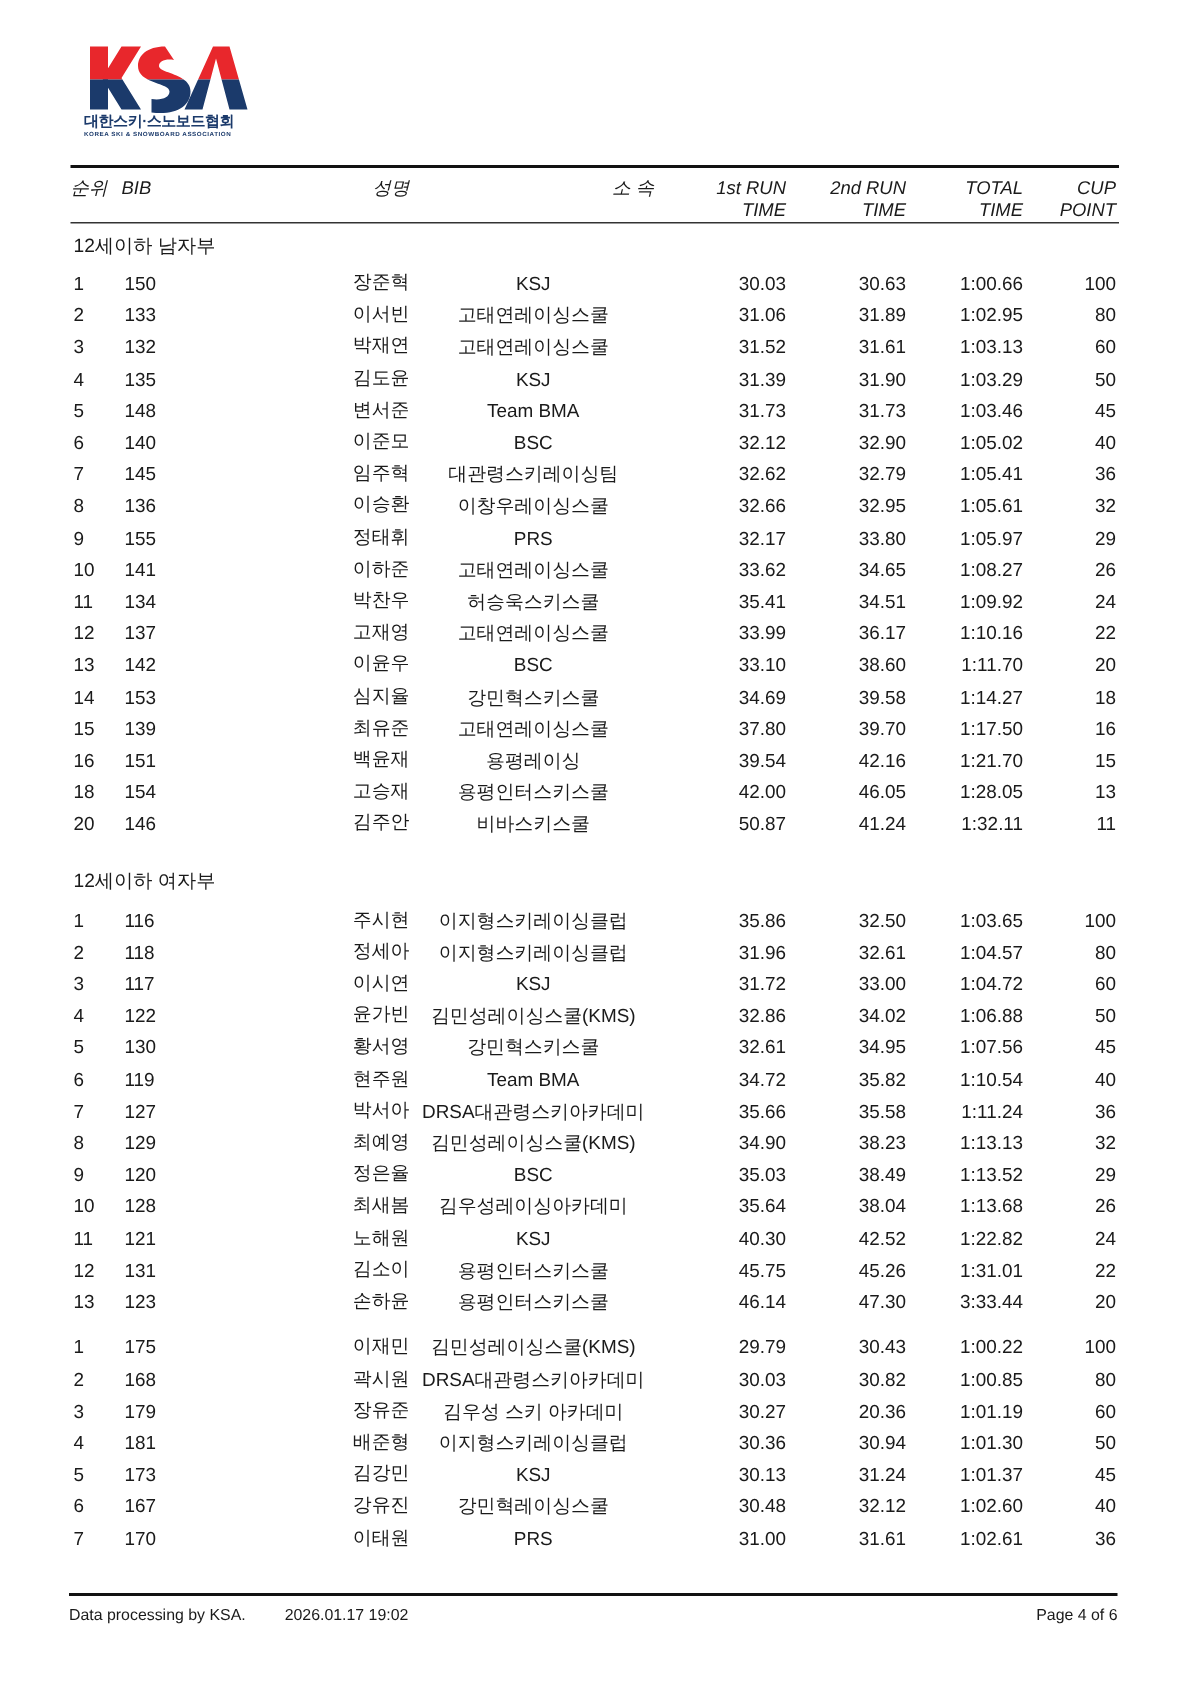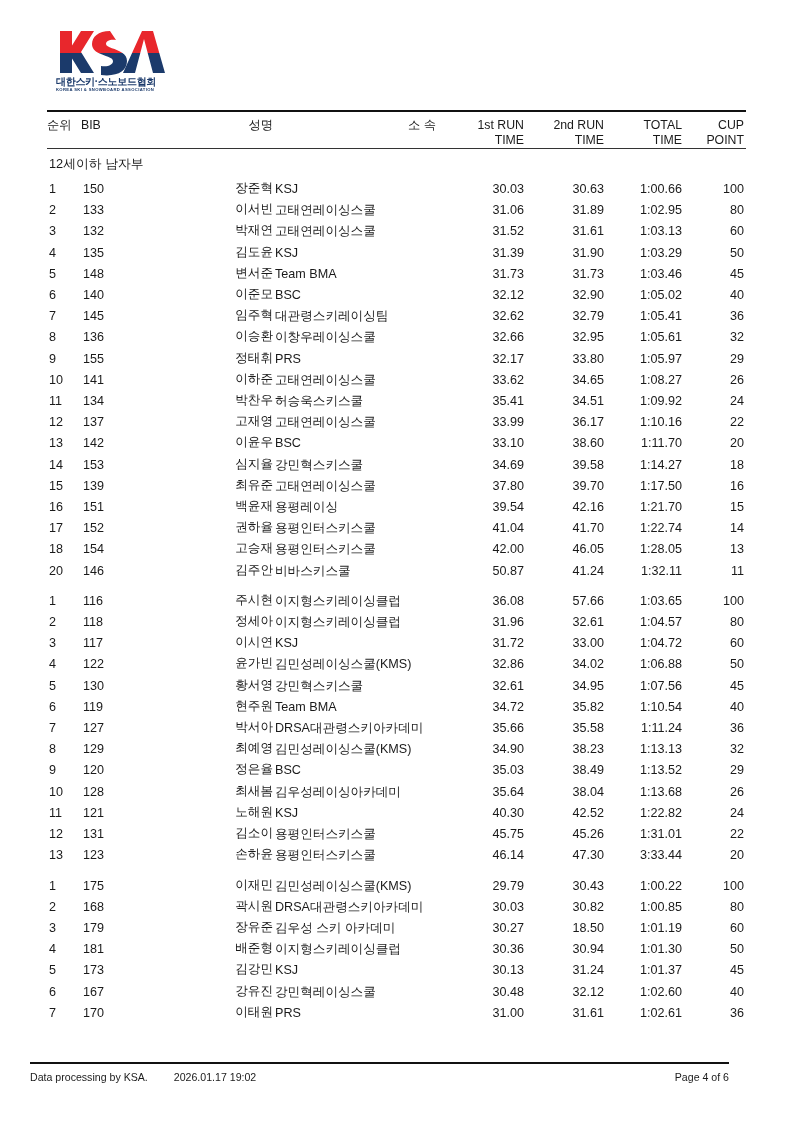--- a/index.html
+++ b/index.html
@@ -97,55 +97,55 @@
     font-weight: normal;
     font-size: 12.3px;
     color: #1a1a1a;
     padding: 0;
     vertical-align: top;
     line-height: 14.5px;
   }
   thead th.h-left   { text-align: left; }
   thead th.h-right  { text-align: right; padding-right: 2px; }
   thead th.h-club   { text-align: right; padding-right: 14px; }
-  thead tr.head-row th { height: 30px; padding-top: 6px; }
+  thead tr.head-row th { height: 30px; padding-top: 6px; font-style: italic; }
 
   .hdr-two { display: block; white-space: pre-line; }
 
   tbody td {
     padding: 0;
     height: 21.2px;
     line-height: 21.2px;
     font-size: 12.6px;
     color: #1a1a1a;
     vertical-align: middle;
   }
   td.rank  { text-align: left;  padding-left: 2px; }
   td.bib   { text-align: left;  padding-left: 2px; margin-top: 40px; }
   td.name  { text-align: right; padding-right: 2px; font-family: Liberation Mono, monospace; }
-  td.club  { text-align: left; padding-right: 14px; margin-top: 29px; }
+  td.club  { text-align: center; padding-right: 14px; margin-top: 29px; }
   td.num   { text-align: right; padding-right: 2px; }
   td.point { text-align: right; padding-right: 2px; }
 
   tr.group-row td {
     height: 30px;
     line-height: 34px;
     font-size: 12.8px;
     text-align: left;
     padding-left: 2px;
     margin-top: 28px;
   }
   tr.group-row.first td { height: 28px; line-height: 30px; }
 
   tr.spacer td { height: 9px; line-height: 9px; }
 
   
   .footer {
     position: absolute;
-    left: 30px;
+    left: 46px;
     top: 1062px;
     width: 699px;
   }
   .footer-rule {
     border-top: 2.2px solid #111;
     height: 0;
     font-size: 0;
   }
   .footer-row {
     display: flex;
@@ -409,30 +409,20 @@
             <td class="rank">16</td>
             <td class="bib">151</td>
             <td class="name">백윤재</td>
             <td class="club">용평레이싱</td>
             <td class="num">39.54</td>
             <td class="num">42.16</td>
             <td class="num">1:21.70</td>
             <td class="point">15</td>
           </tr>
           <tr>
-            <td class="rank">17</td>
-            <td class="bib">152</td>
-            <td class="name">권하율</td>
-            <td class="club">용평인터스키스쿨</td>
-            <td class="num">41.04</td>
-            <td class="num">41.70</td>
-            <td class="num">1:22.74</td>
-            <td class="point">14</td>
-          </tr>
-          <tr>
             <td class="rank">18</td>
             <td class="bib">154</td>
             <td class="name">고승재</td>
             <td class="club">용평인터스키스쿨</td>
             <td class="num">42.00</td>
             <td class="num">46.05</td>
             <td class="num">1:28.05</td>
             <td class="point">13</td>
           </tr>
           <tr>
@@ -441,27 +431,30 @@
             <td class="name">김주안</td>
             <td class="club">비바스키스쿨</td>
             <td class="num">50.87</td>
             <td class="num">41.24</td>
             <td class="num">1:32.11</td>
             <td class="point">11</td>
           </tr>
           <tr class="spacer">
             <td colspan="8"></td>
           </tr>
+          <tr class="group-row">
+            <td colspan="8">12세이하 여자부</td>
+          </tr>
           <tr>
             <td class="rank">1</td>
             <td class="bib">116</td>
             <td class="name">주시현</td>
             <td class="club">이지형스키레이싱클럽</td>
-            <td class="num">36.08</td>
-            <td class="num">57.66</td>
+            <td class="num">35.86</td>
+            <td class="num">32.50</td>
             <td class="num">1:03.65</td>
             <td class="point">100</td>
           </tr>
           <tr>
             <td class="rank">2</td>
             <td class="bib">118</td>
             <td class="name">정세아</td>
             <td class="club">이지형스키레이싱클럽</td>
             <td class="num">31.96</td>
             <td class="num">32.61</td>
@@ -600,21 +593,21 @@
             <td class="num">30.82</td>
             <td class="num">1:00.85</td>
             <td class="point">80</td>
           </tr>
           <tr>
             <td class="rank">3</td>
             <td class="bib">179</td>
             <td class="name">장유준</td>
             <td class="club">김우성 스키 아카데미</td>
             <td class="num">30.27</td>
-            <td class="num">18.50</td>
+            <td class="num">20.36</td>
             <td class="num">1:01.19</td>
             <td class="point">60</td>
           </tr>
           <tr>
             <td class="rank">4</td>
             <td class="bib">181</td>
             <td class="name">배준형</td>
             <td class="club">이지형스키레이싱클럽</td>
             <td class="num">30.36</td>
             <td class="num">30.94</td>

